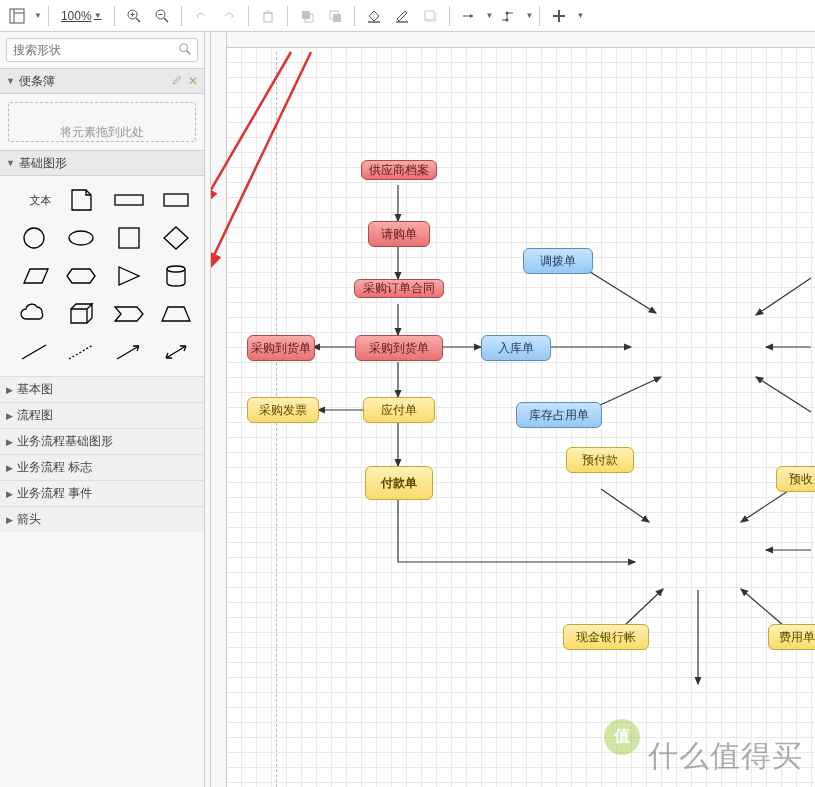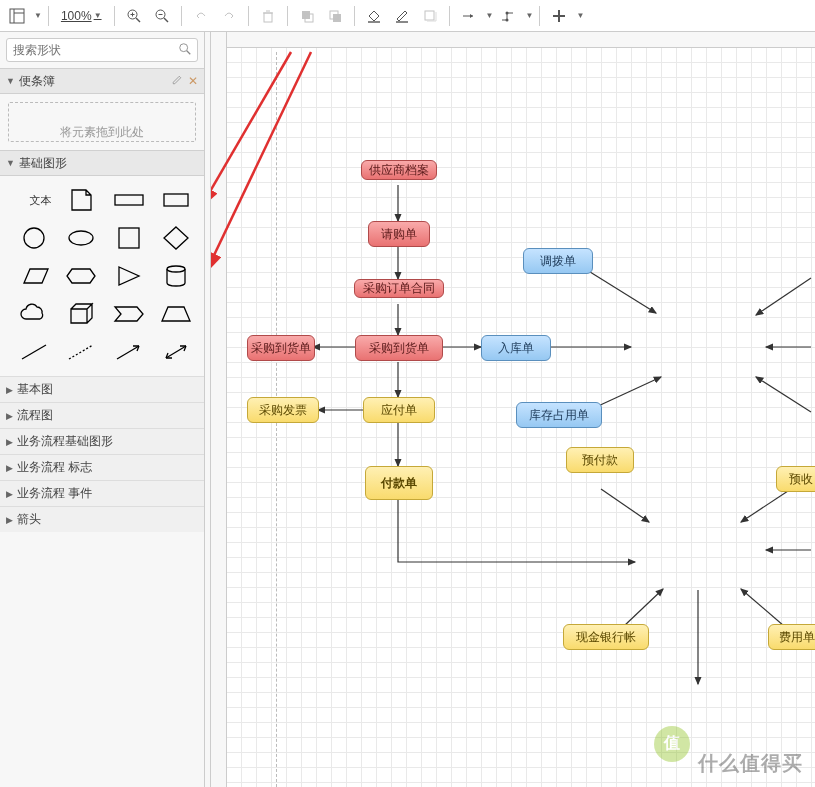--- a/index.html
+++ b/index.html
@@ -61,21 +61,21 @@
 .hex-label { position: absolute; inset: 0; display: flex; align-items: center; justify-content: center; font-size: 15px; color: #2d4a1a; font-weight: 500; }
 
 .edge { position: absolute; z-index: 1; overflow: visible; pointer-events: none; }
 .edge line, .edge path { stroke: #333; stroke-width: 1.2; fill: none; }
 .edge marker path { stroke: none; fill: #333; }
 
 .annot { position: absolute; z-index: 5; pointer-events: none; }
 
 .watermark { position: absolute; right: 12px; bottom: 10px; display:flex; align-items:center; gap:8px; opacity:.4; z-index:6; pointer-events:none; }
 .watermark .circ { width:36px; height:36px; border-radius:50%; background:#8dc21f; display:flex; align-items:center; justify-content:center; color:#fff; font-size:16px; font-weight:bold; }
-.watermark .txt { font-size:20px; color:#333; font-weight:bold; letter-spacing:1px;margin-top:40px; }
+.watermark .txt { font-size:30px; color:#333; font-weight:normal; letter-spacing:1px;margin-top:40px; }
 
 </style>
 </head>
 <body>
 
 <div class="toolbar">
   <div class="tb-btn">
     <svg viewBox="0 0 16 16">
         <rect x="1" y="1" width="14" height="14" fill="none" stroke="#555"></rect>
         <line x1="5" y1="1" x2="5" y2="15" stroke="#555"></line>

